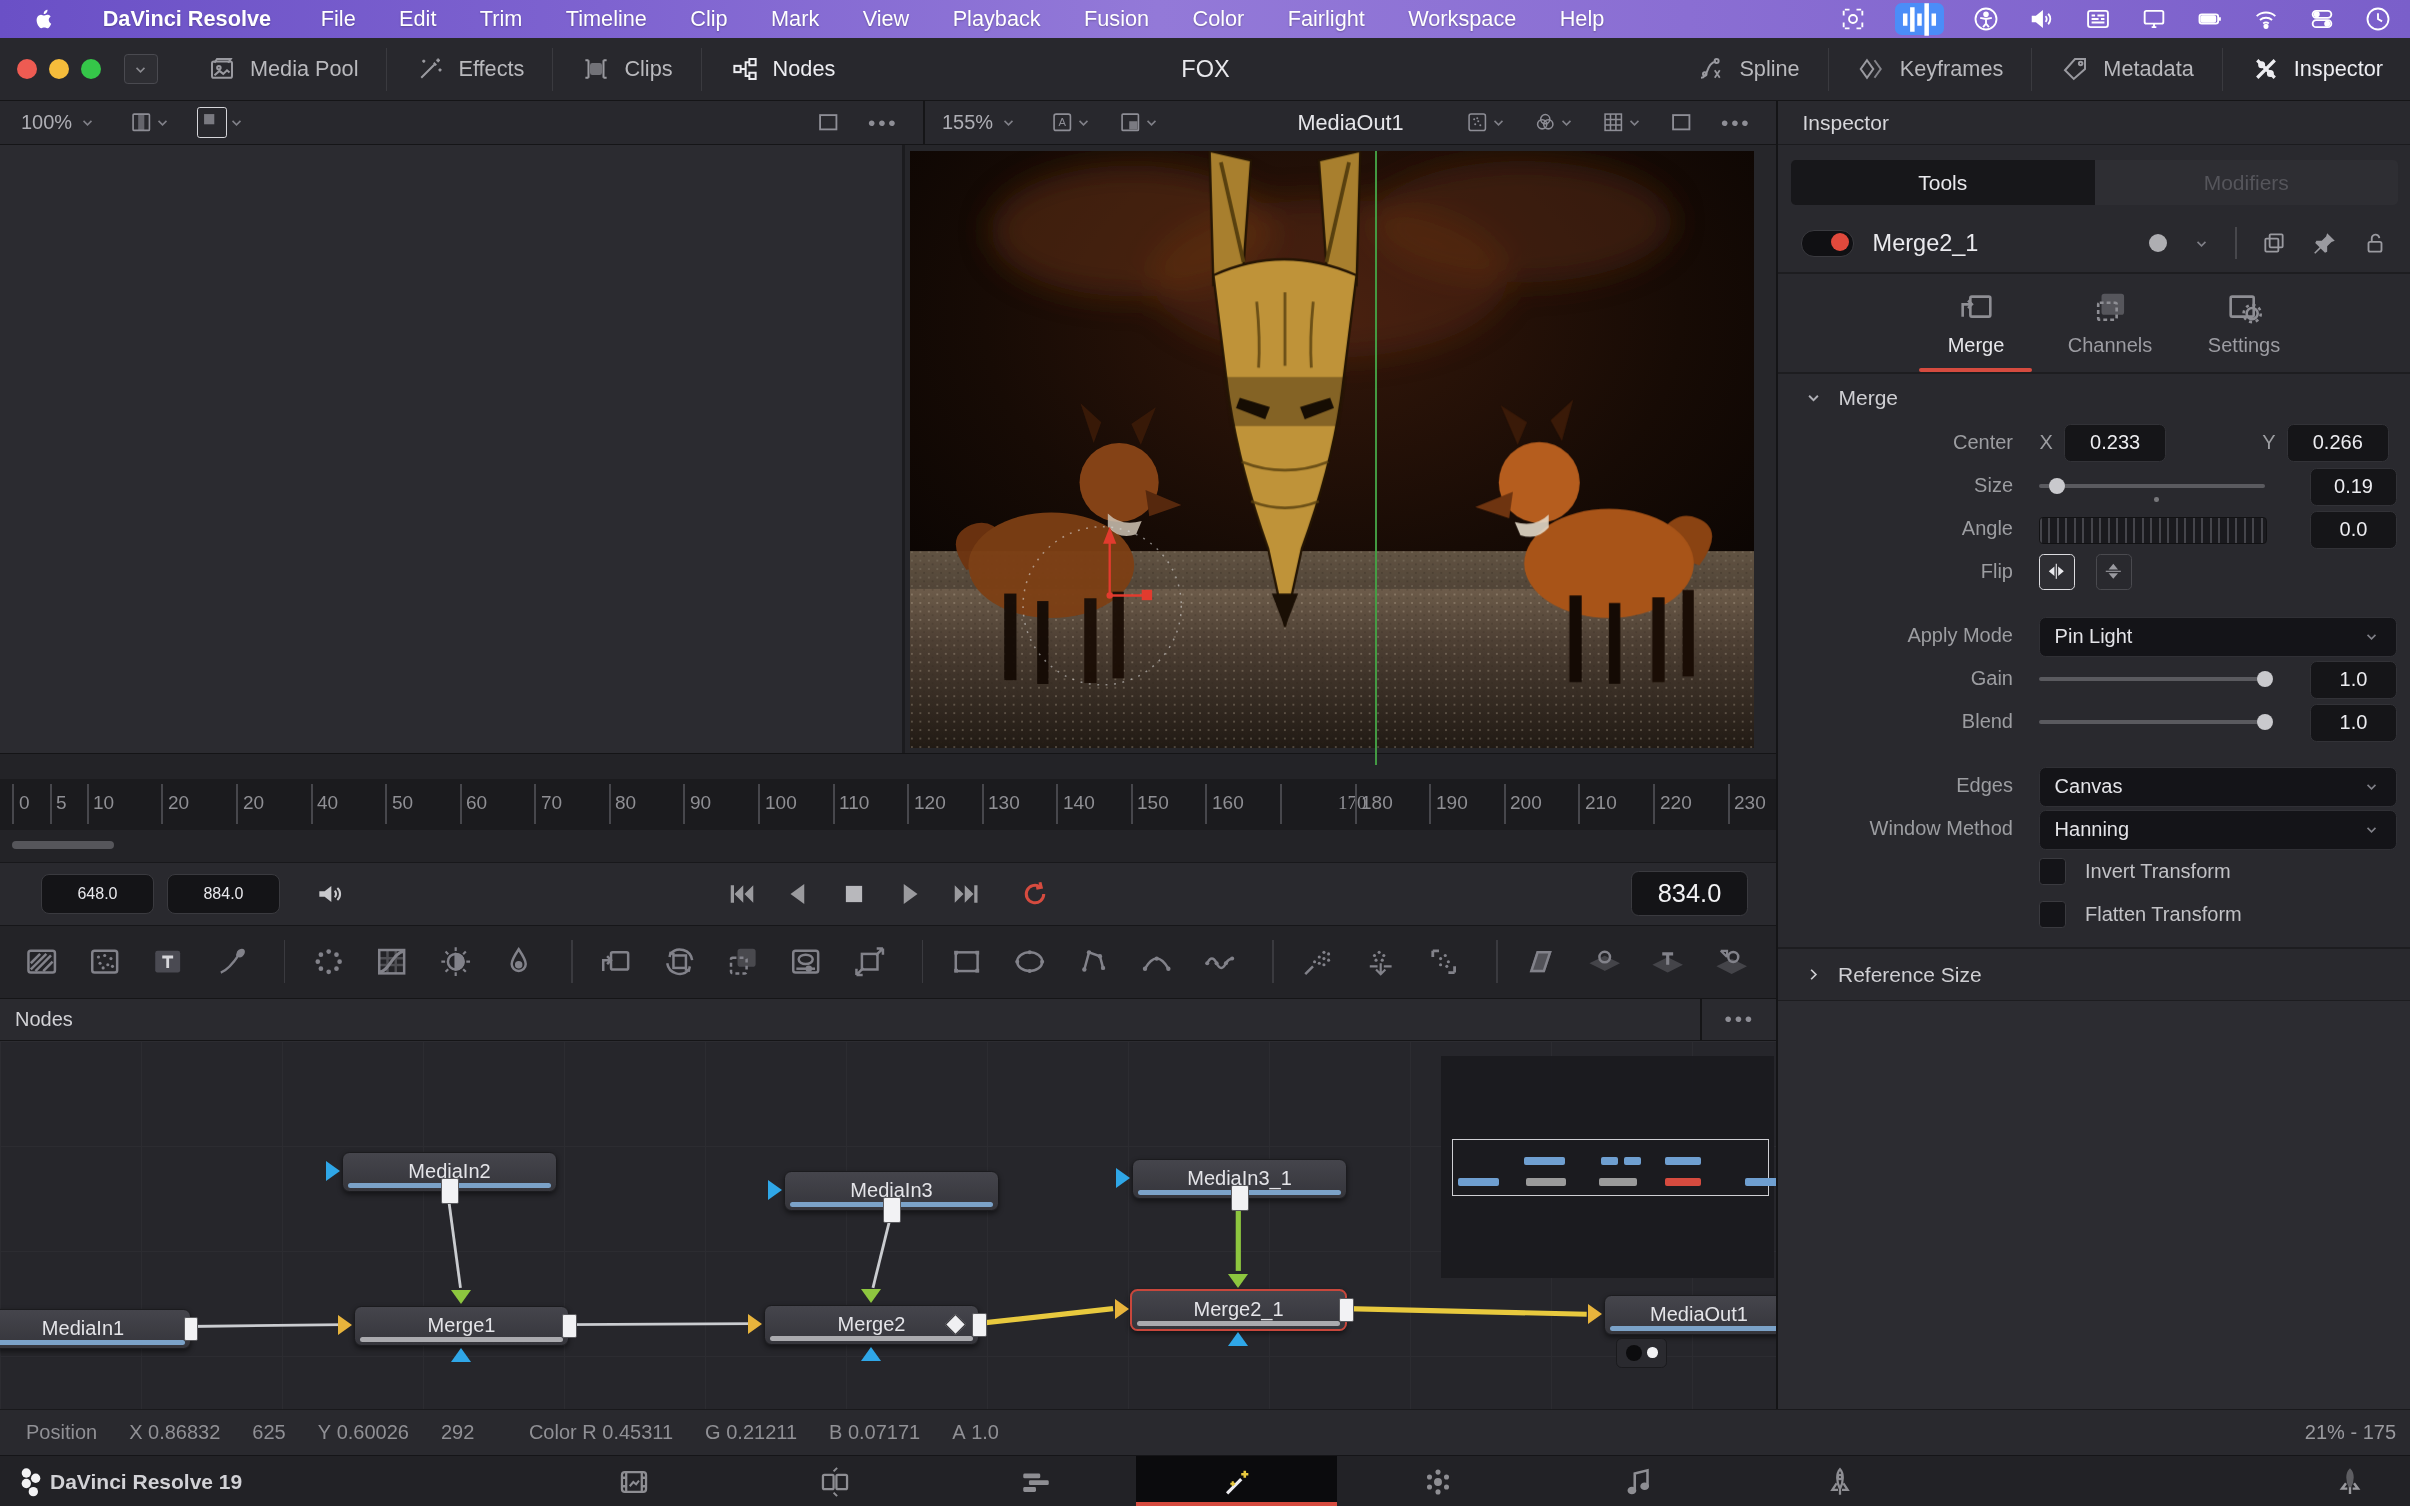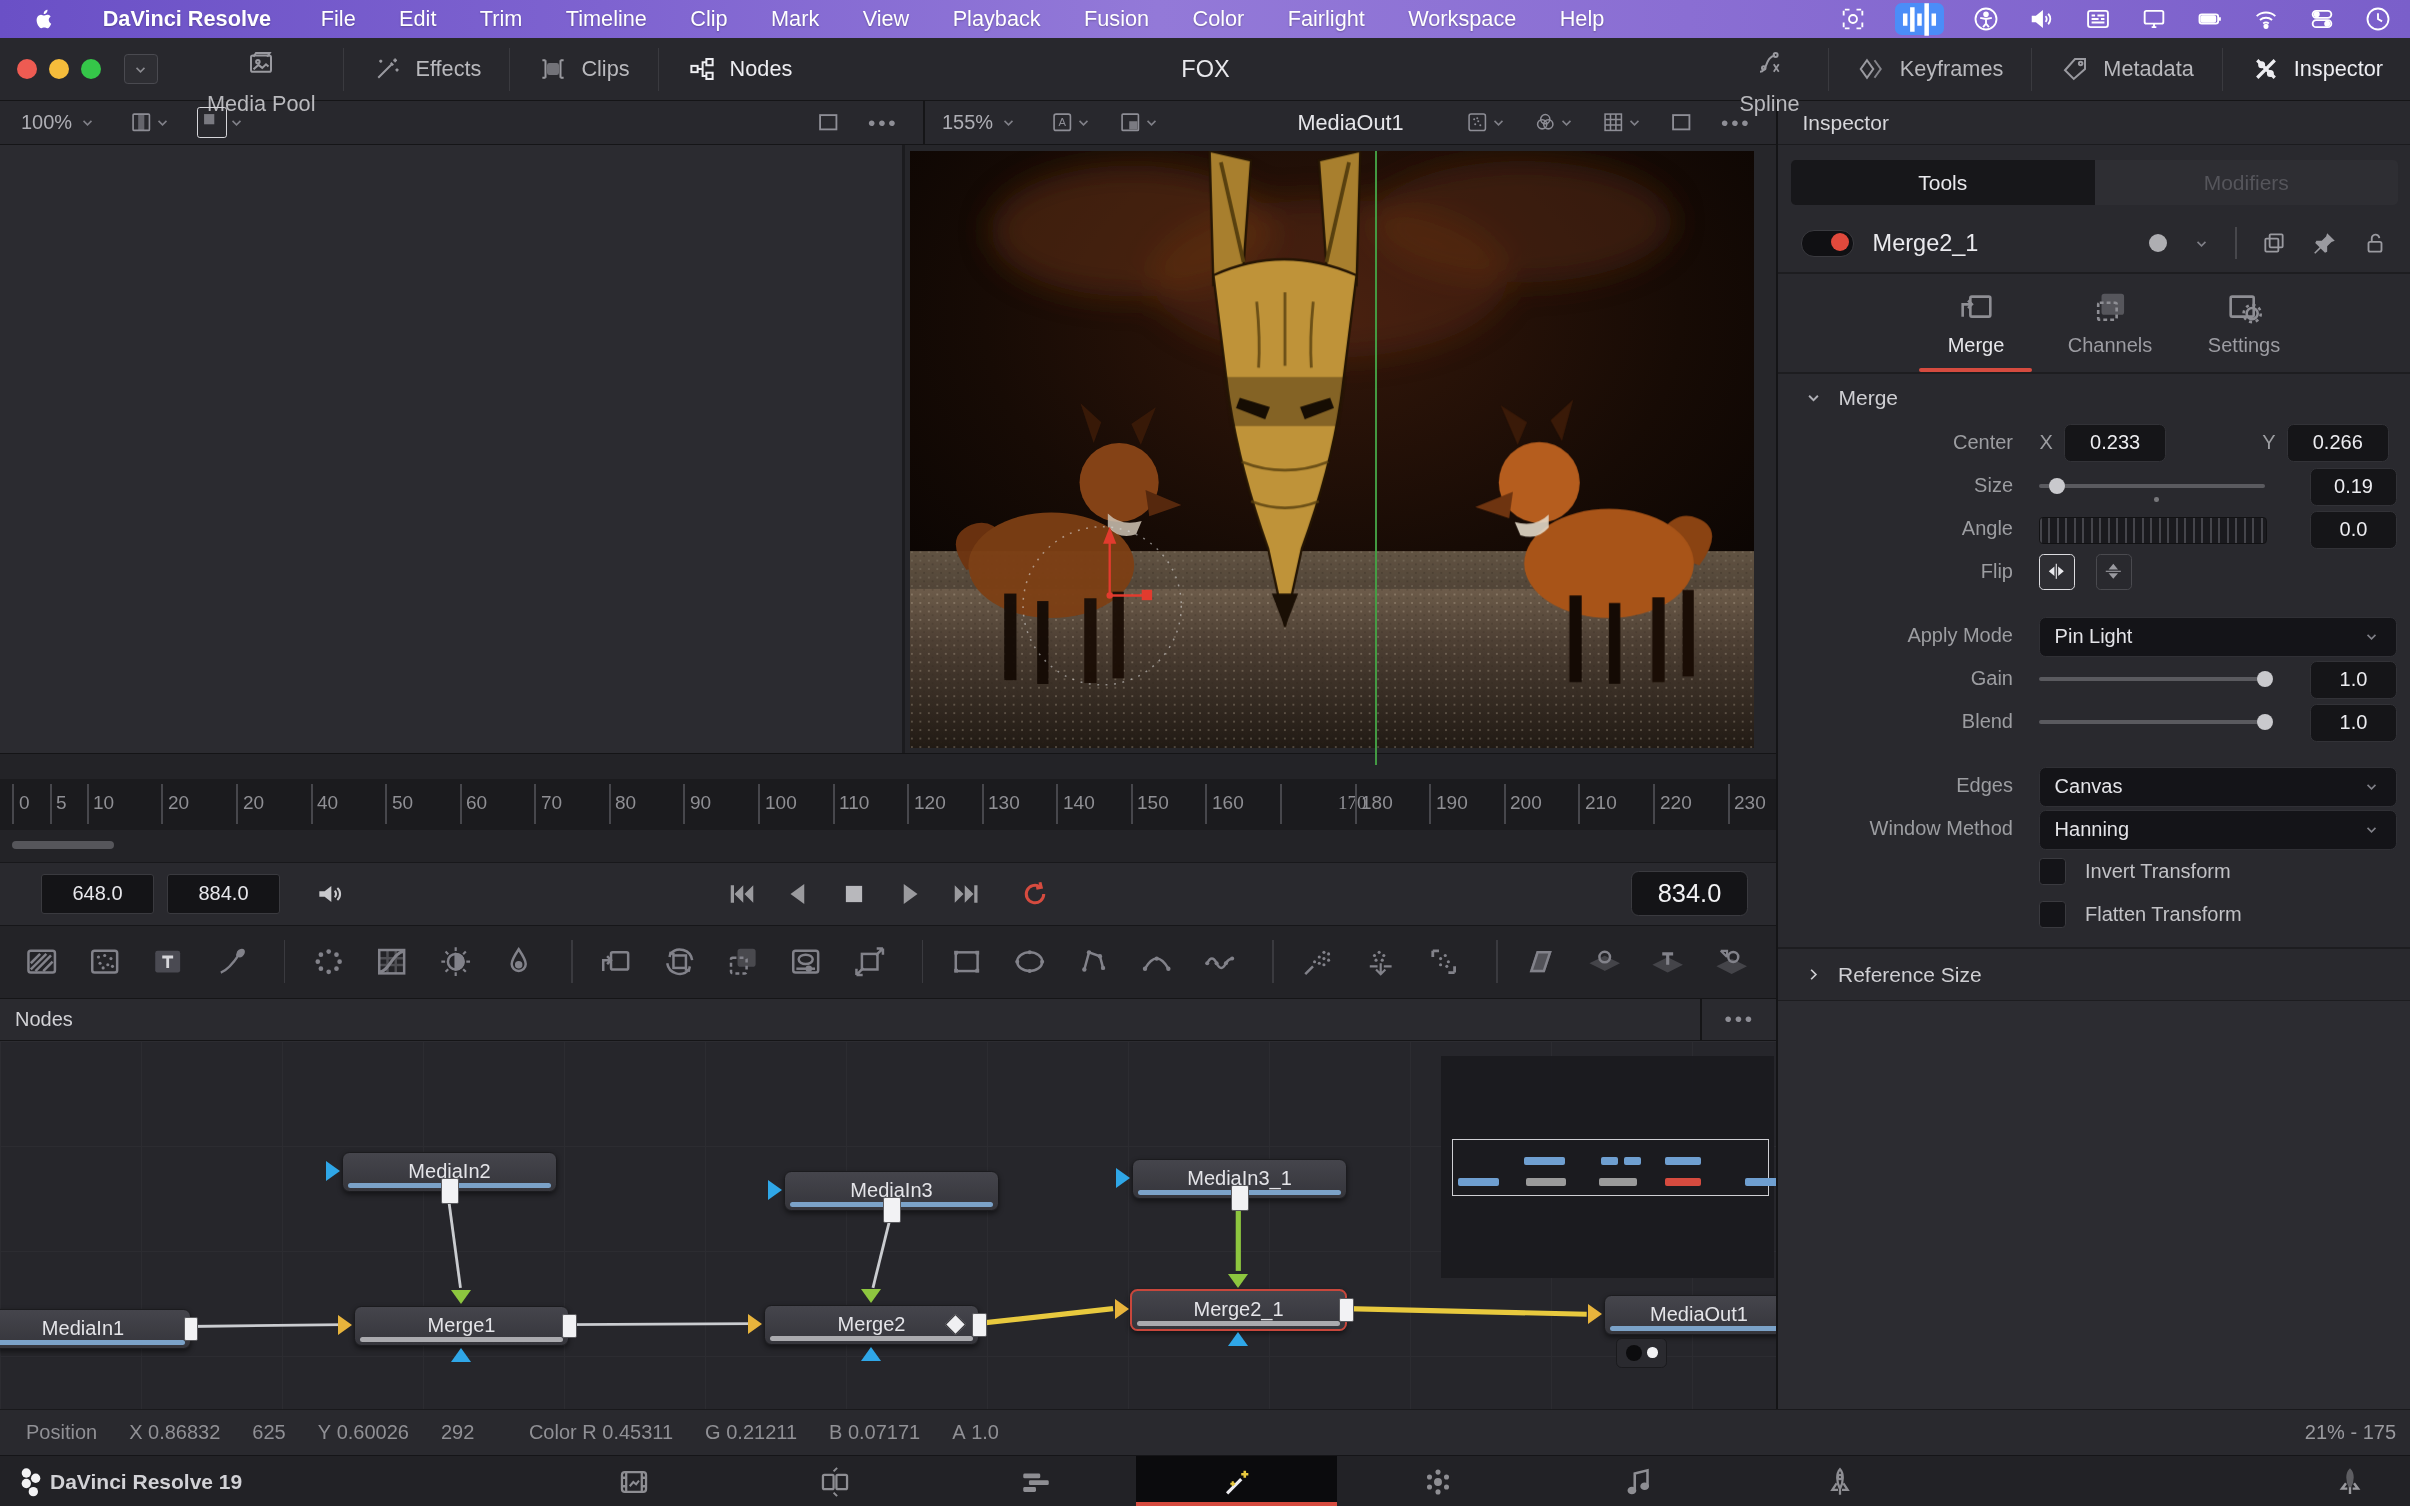--- a/index.html
+++ b/index.html
@@ -20,21 +20,21 @@
   
   .topbar{height:62px;flex:0 0 62px;background:#28282d;border-bottom:1.9px solid #151517;
     display:flex;align-items:center;position:relative;}
   .traffic{display:flex;gap:12.2px;padding:0 22.6px 0 17px;}
   .tl{width:20px;height:20px;border-radius:50%;}
   .tl.r{background:#ee5b52}.tl.y{background:#f5bc3b}.tl.g{background:#35c649}
   .vtoggle{width:32px;height:28px;border:0.9px solid #4a4a50;border-radius:3.8px;background:#2e2e33;
     color:#8a8a90;display:flex;align-items:center;justify-content:center;margin-right:21px;}
   .tbtn{display:flex;align-items:center;gap:13px;color:#b9b9bd;font-size:21.7px;padding:0 28px;height:43px;
     border-left:0.9px solid #3a3a3f;}
-  .tbtn:first-of-type{border-left:none;flex-direction:column;}
+  .tbtn:first-of-type{border-left:none;}
   .tbtn .ticon{width:30px;height:30px;color:#9a9aa0;}
   .tbtn.active{color:#ededf1;}
   .tbtn.active .ticon{color:#ededf1;}
   .tb-title{position:absolute;left:50%;transform:translateX(-50%);color:#e9e9ed;font-size:23.5px;}
   .tb-right{margin-left:auto;display:flex;height:43px;}
   
   .middle{flex:1;display:flex;min-height:0;}
   .workspace{width:1776px;flex:0 0 1776px;display:flex;flex-direction:column;border-right:2.8px solid #141416;}
   
   .vctl{height:43px;flex:0 0 43px;background:#28282d;border-bottom:1.9px solid #151517;display:flex;}
@@ -56,22 +56,22 @@
   .greenline{position:absolute;left:470px;top:5.6px;width:1.9px;height:614px;background:#44a044;opacity:.95;}
   
   .rgap{flex:0 0 24.5px;background:#232327;border-top:1.9px solid #141416;}
   .ruler{flex:0 0 51px;background:#1b1b1e;position:relative;overflow:hidden;}
   .tick{position:absolute;top:5.6px;bottom:5.6px;width:1.9px;background:#47474c;}
   .ticklab{position:absolute;top:13px;color:#8f8f94;font-size:19px;}
   .scrollstrip{flex:0 0 32px;background:#232327;position:relative;}
   .scrollhandle{position:absolute;left:12.2px;top:11.3px;width:102px;height:8.5px;border-radius:4.7px;background:#56565b;}
   
   .transport{flex:0 0 62px;background:#29292e;border-top:1.9px solid #18181b;display:flex;align-items:center;position:relative;}
-  .tfield{width:111px;height:38px;background:#141417;border:0.9px solid #3a3a3f;border-radius:3px;
-    color:#e8e8ec;font-size:20px;display:flex;align-items:center;justify-content:center;}
+  .tfield{width:111px;height:38px;background:#141417;border:0.9px solid #3a3a3f;border-radius:8px;
+    color:#e8e8ec;font-size:16px;display:flex;align-items:center;justify-content:center;}
   .tfield.in{margin-left:41px}.tfield.out{margin-left:13px}
   .spk{width:32px;height:32px;color:#c9c9cd;margin-left:34px;}
   .tcluster{position:absolute;left:727px;display:flex;align-items:center;gap:26px;}
   .tbicon{width:30px;height:30px;color:#9a9a9e;}
   .tbicon.red{color:#d64b3f;}
   .curframe{position:absolute;right:28px;width:115px;height:43px;background:#141417;border:0.9px solid #3a3a3f;
     border-radius:7.5px;color:#f2f2f4;font-size:25.4px;display:flex;align-items:center;justify-content:center;}
   
   .toolsrow{flex:0 0 72px;background:#232327;border-top:1.9px solid #161619;display:flex;align-items:center;padding-left:22.6px;}
   .tli{width:41px;height:38px;color:#82828a;margin-right:26px;}

